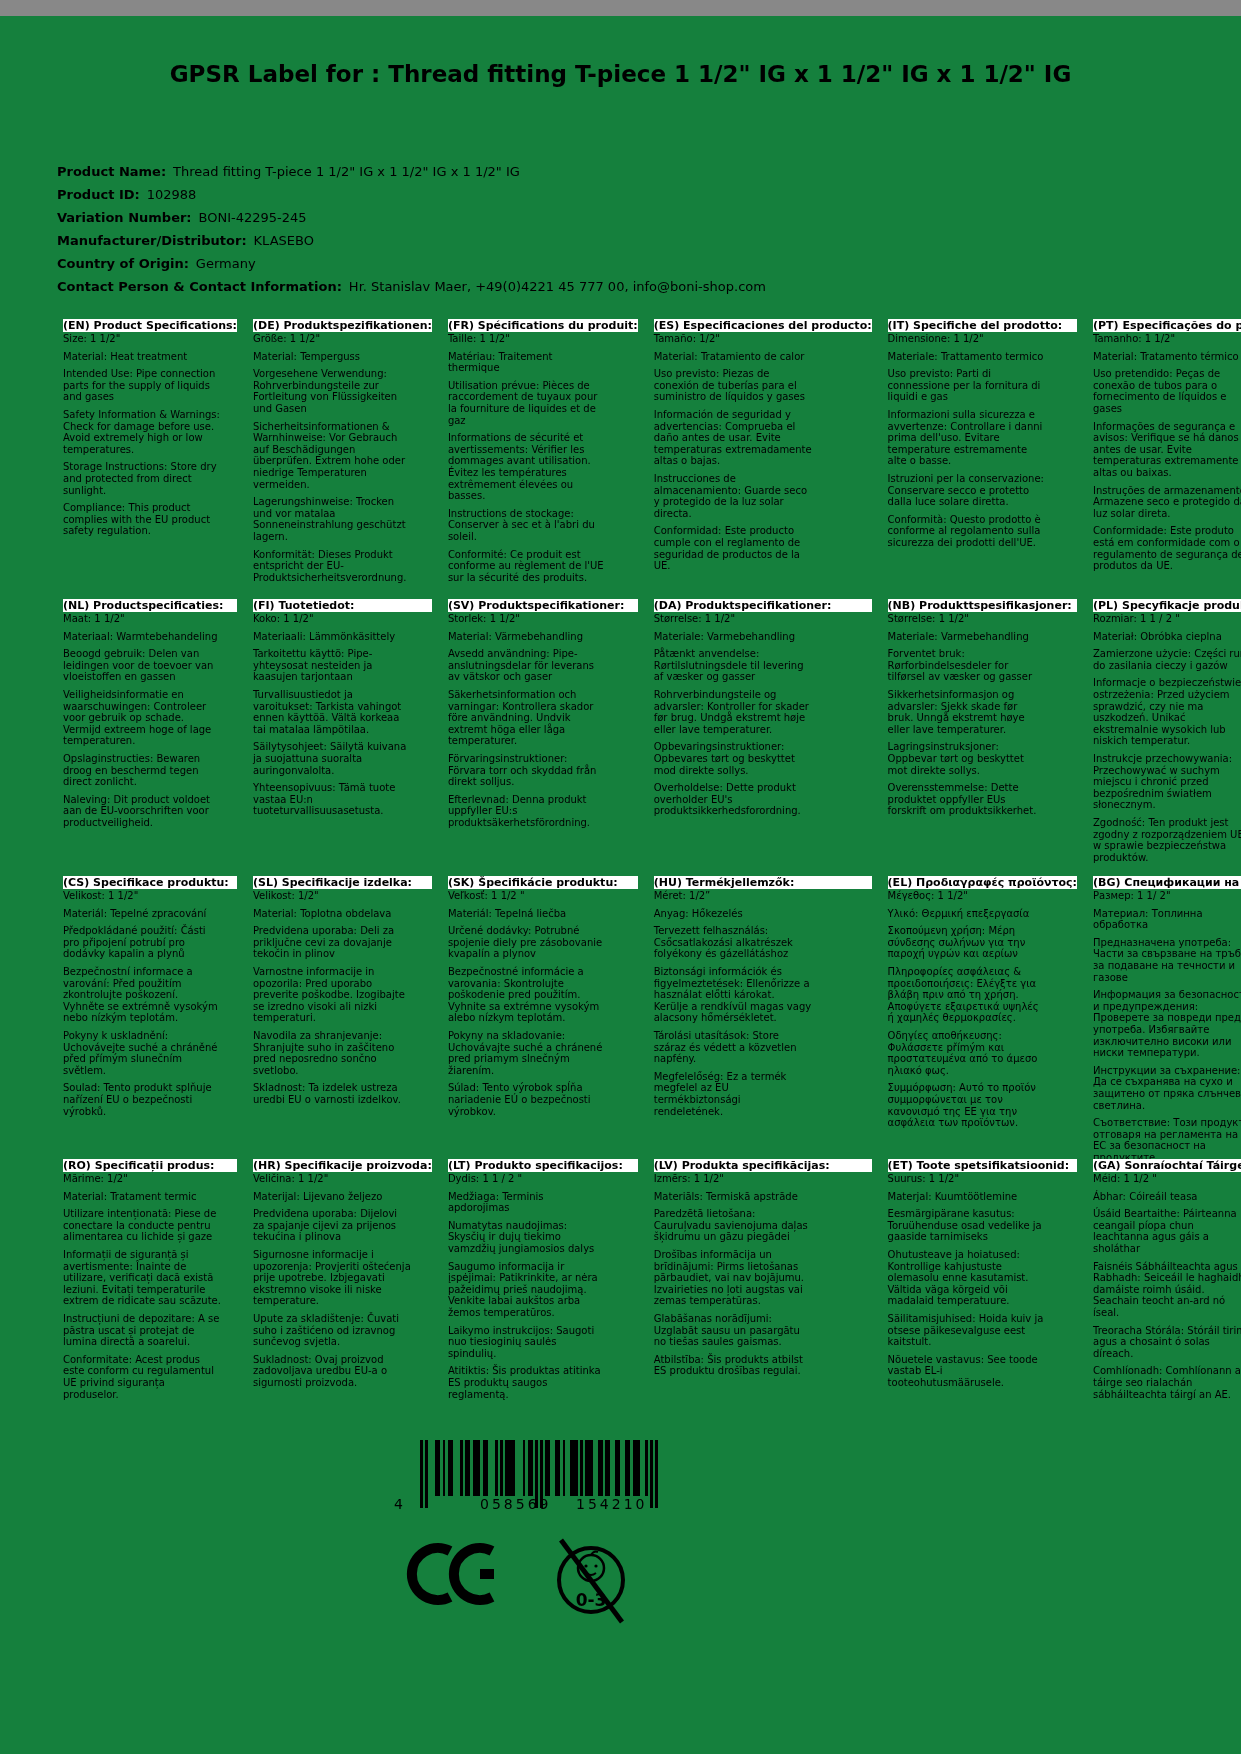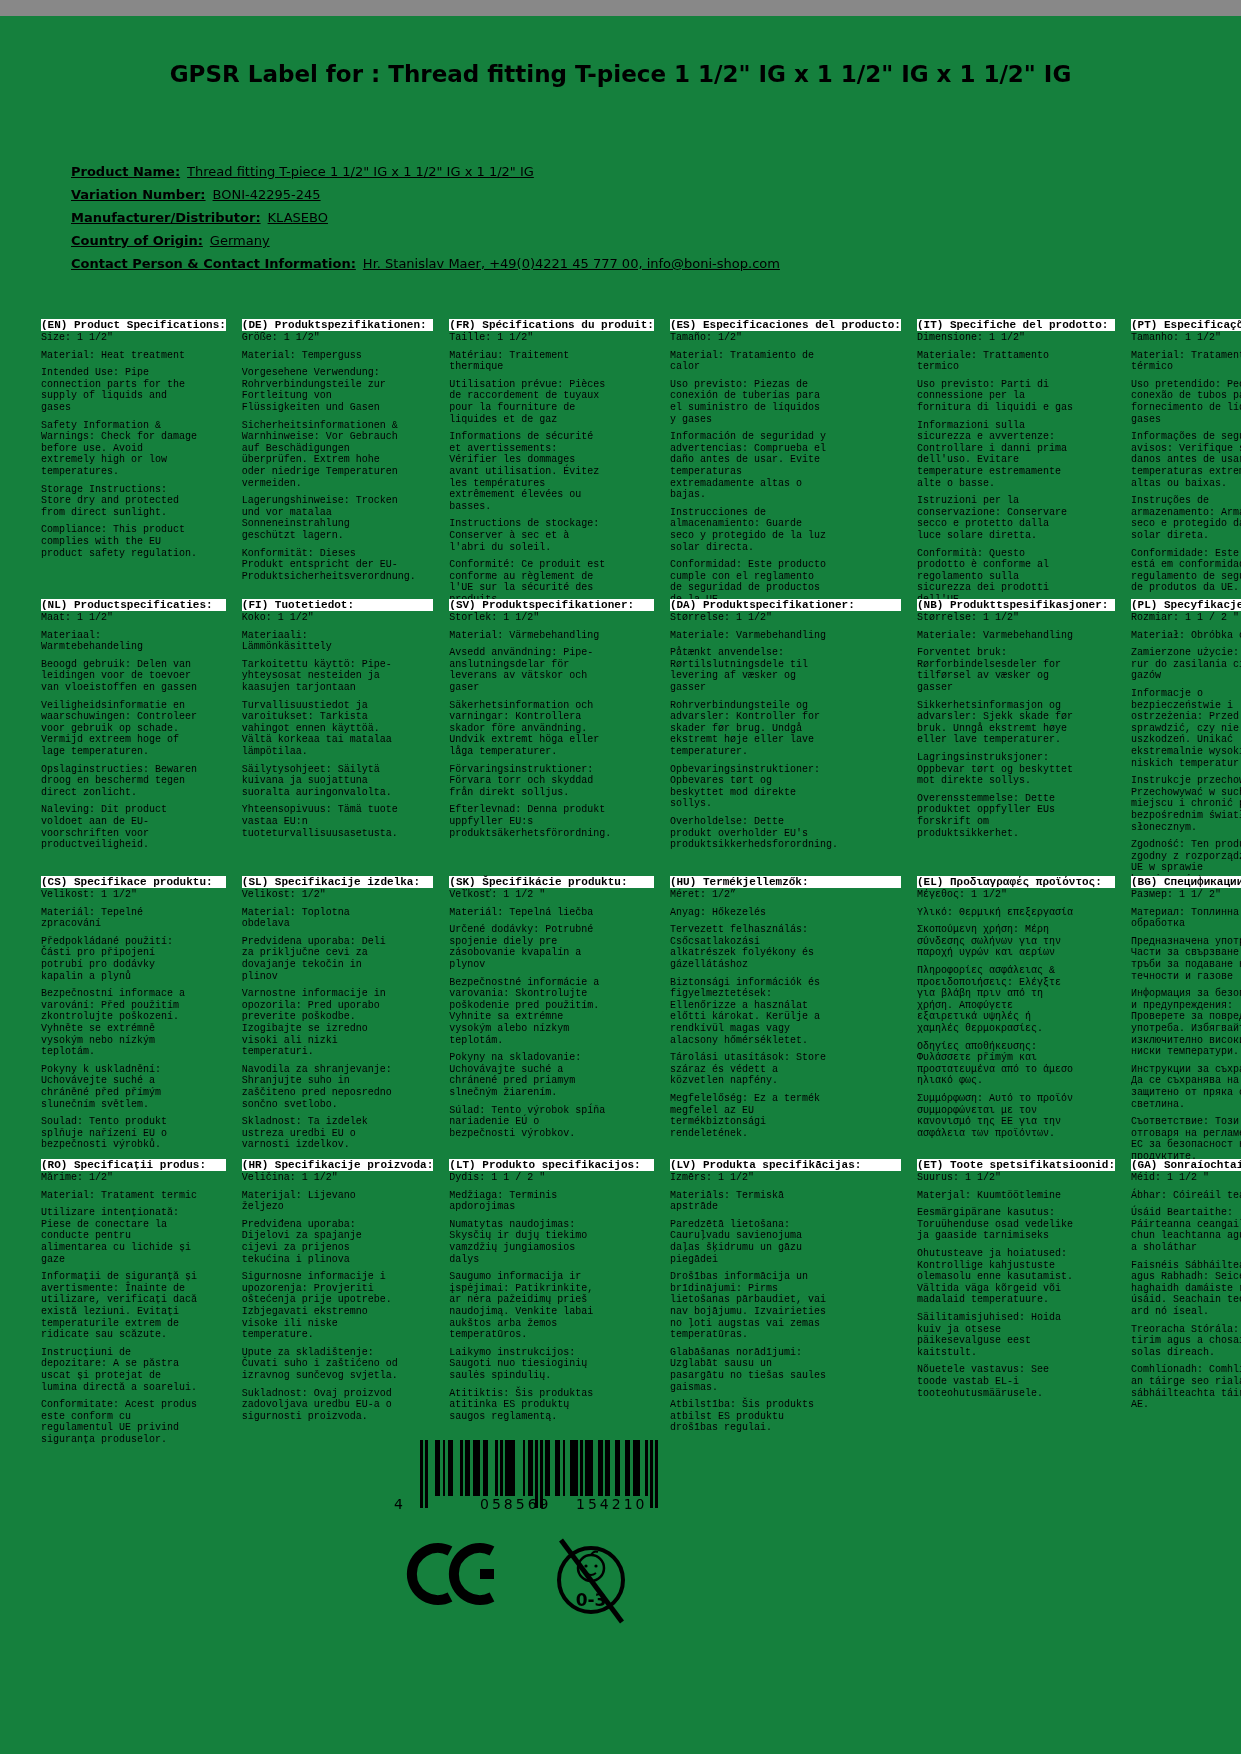--- a/index.html
+++ b/index.html
@@ -7,27 +7,27 @@
     position:relative; width:1241px; height:1754px; margin:16px auto;
     background:#15803d; color:#000;
     font-family:"DejaVu Sans", "Liberation Sans", sans-serif;
     overflow:hidden;
   }
   .title {
     position:absolute; top:42px; left:50%; transform:translateX(-50%);
     width:960px; text-align:center;
     font-size:23px; line-height:1.42; font-weight:bold; margin:0;
   }
-  .product-info { position:absolute; top:148px; left:71px; font-size:13px;text-decoration:underline; }
+  .product-info { position:absolute; top:148px; left:57px; font-size:13px; }
   .info-row { margin-bottom:8px; }
   .info-label { font-weight:bold; margin-right:7px; }
   .grid {
-    position:absolute; top:303px; left:41px; width:1131px;
+    position:absolute; top:303px; left:63px; width:1131px;
     display:grid; grid-template-columns:repeat(6,1fr);
-    grid-template-rows:280px 277px 283px auto; column-gap:16px;font-family:Liberation Mono, monospace;
+    grid-template-rows:280px 277px 283px auto; column-gap:16px;
   }
   .sec { overflow:visible; }
   .sec h3 {
     margin:0; font-size:11px; font-weight:bold;
     white-space:nowrap; background:#fff; position:relative;
   }
   .sec p { margin:6px 0 0 0; font-size:10px; line-height:1.16; max-width:158px; }
   .sec p:first-of-type { margin-top:1px; }
   .barcode { position:absolute; left:394px; top:1424px; width:290px; height:80px; }
   .bars { position:absolute; left:26px; top:0; }
@@ -41,20 +41,23 @@
 </head>
 <body>
 
 <div class="page">
 
   <h1 class="title">GPSR Label for : Thread fitting T-piece 1 1/2" IG x 1 1/2" IG x 1 1/2" IG</h1>
 
   <div class="product-info">
       <div class="info-row">
       <span class="info-label">Product Name:</span><span class="info-value">Thread fitting T-piece 1 1/2" IG x 1 1/2" IG x 1 1/2" IG</span>
+    </div>
+      <div class="info-row">
+      <span class="info-label">Product ID:</span><span class="info-value">102988</span>
     </div>
       <div class="info-row">
       <span class="info-label">Variation Number:</span><span class="info-value">BONI-42295-245</span>
     </div>
       <div class="info-row">
       <span class="info-label">Manufacturer/Distributor:</span><span class="info-value">KLASEBO</span>
     </div>
       <div class="info-row">
       <span class="info-label">Country of Origin:</span><span class="info-value">Germany</span>
     </div>

